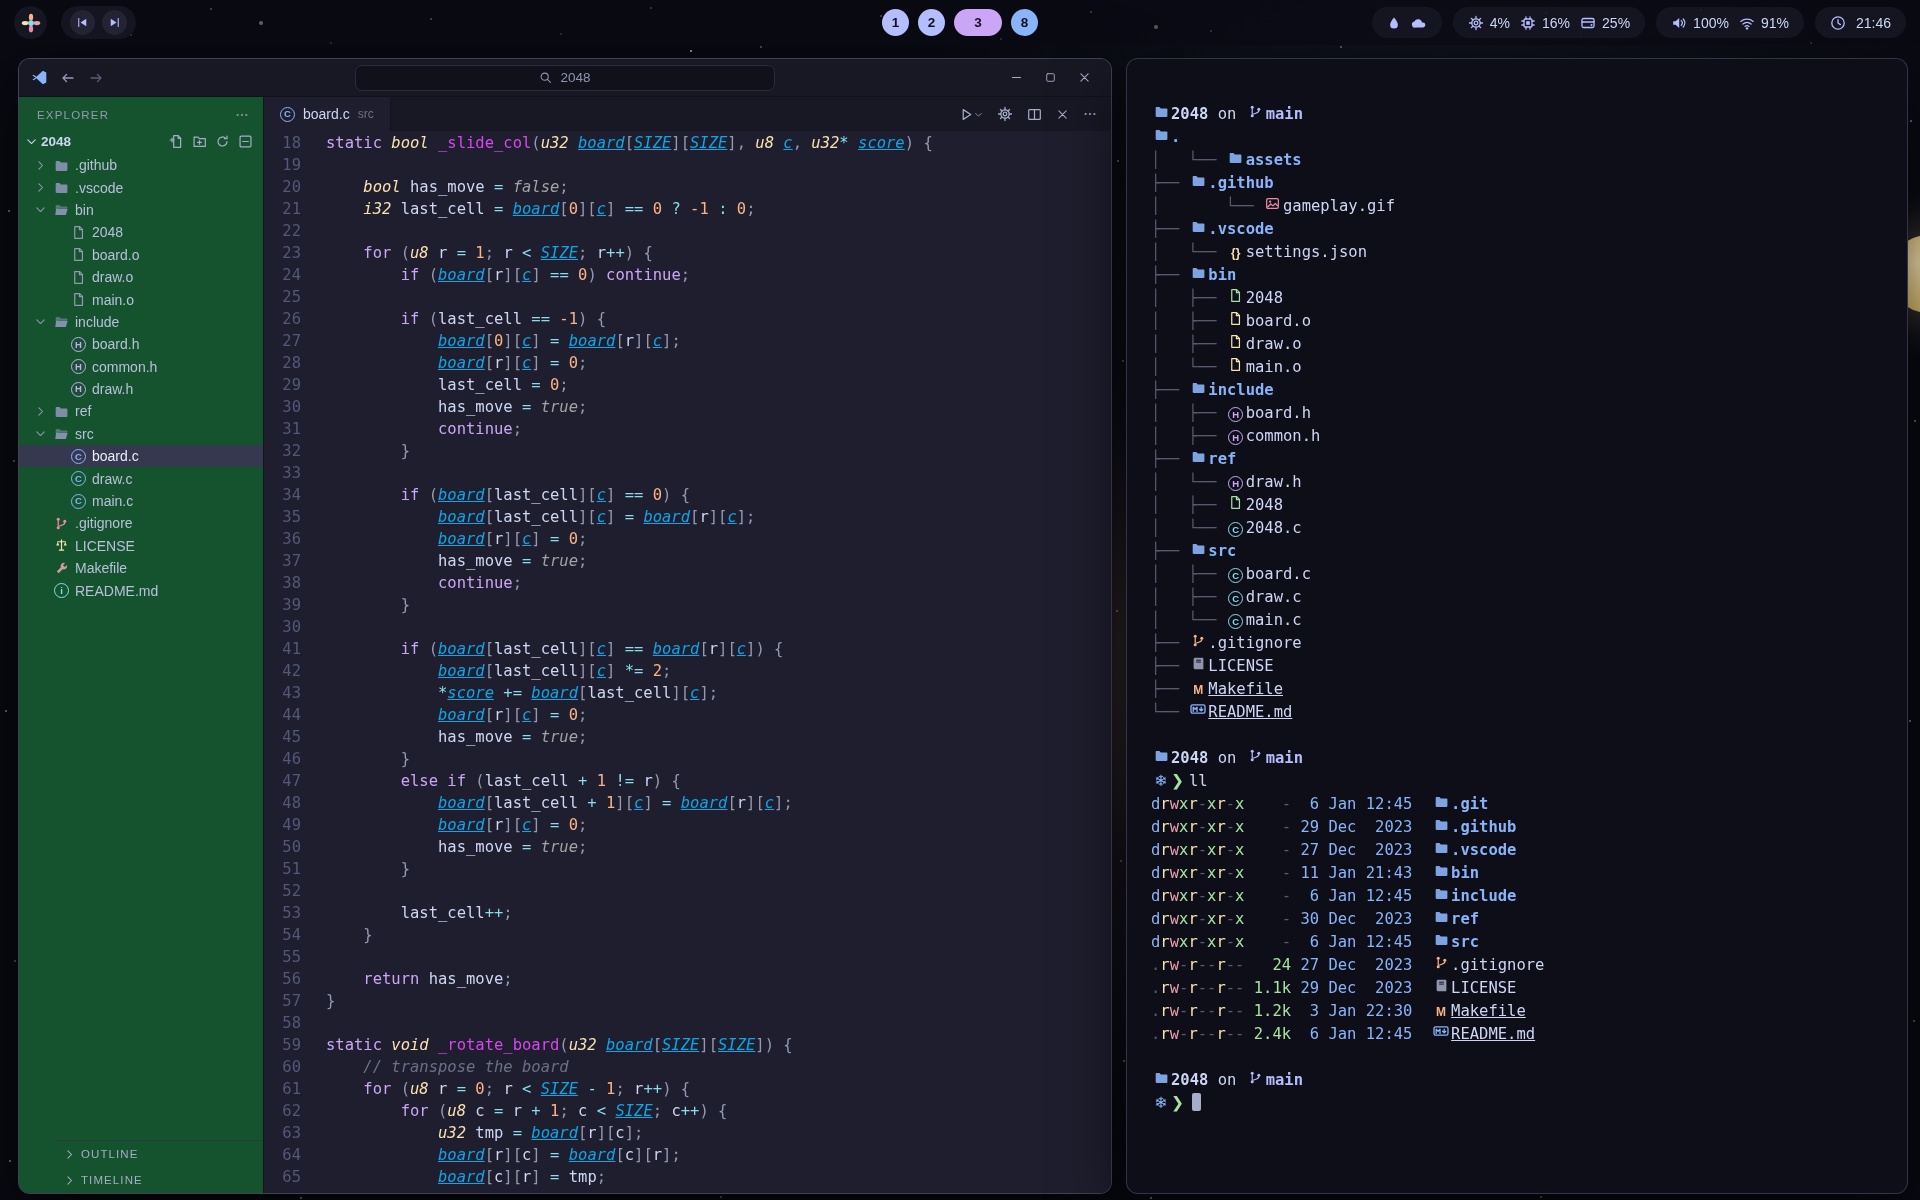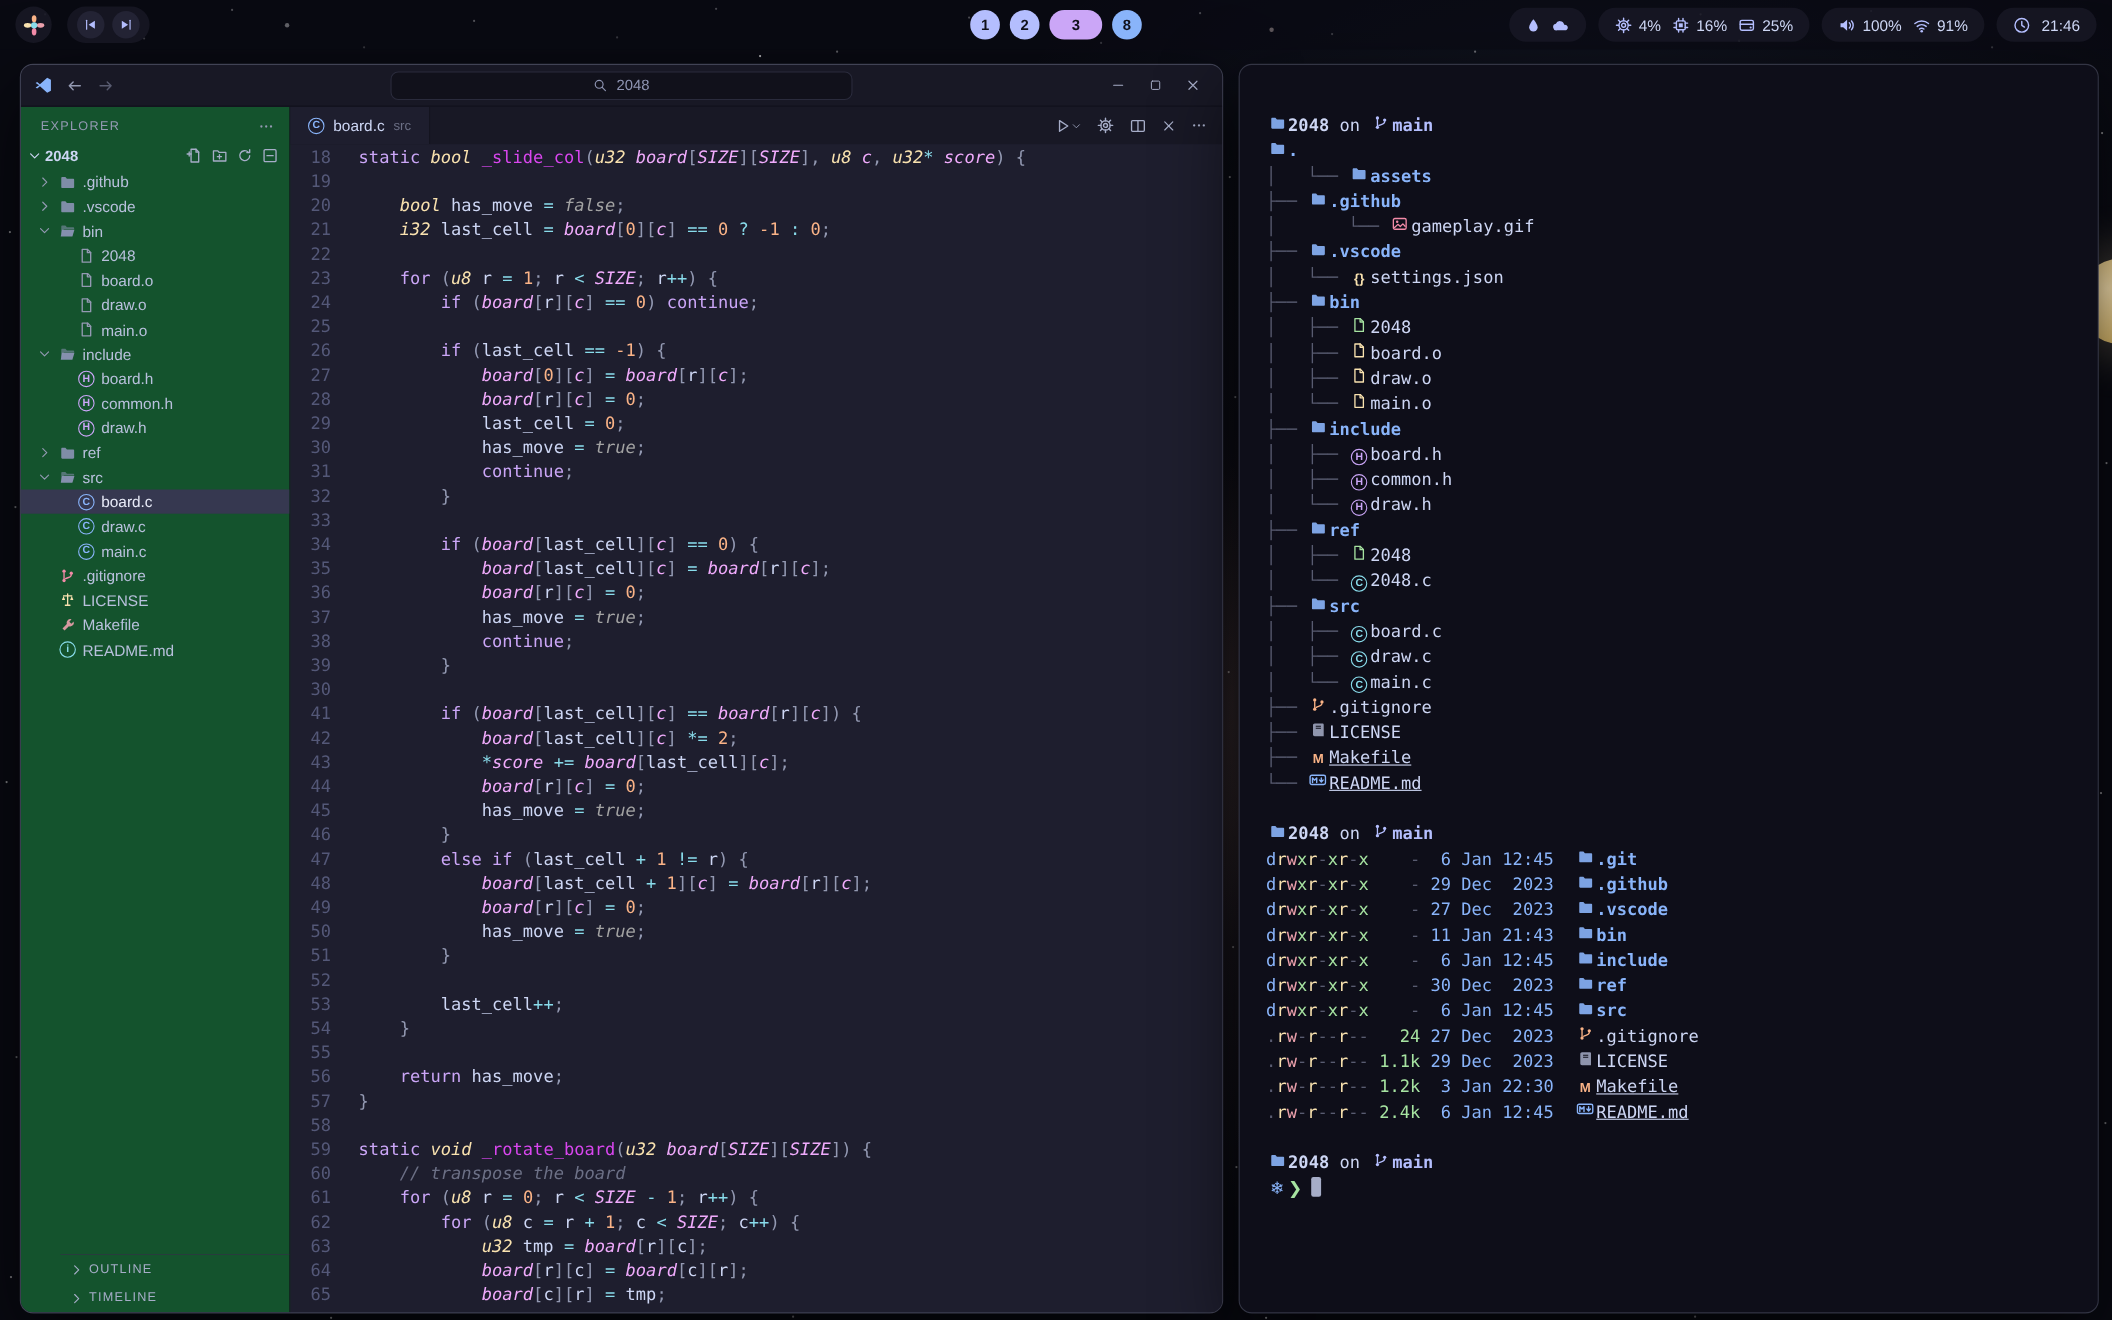--- a/index.html
+++ b/index.html
@@ -98,21 +98,21 @@
   .tab-hint{color:#6c7086;font-size:12px;}
   .tab-actions{margin-left:auto;display:flex;align-items:center;gap:14px;padding-right:14px;color:#a6adc8;}
   .cl{display:inline-flex;align-items:center;justify-content:center;width:15px;height:15px;border-radius:50%;
     border:1.3px solid currentColor;font:700 9.5px/1 "Liberation Sans",sans-serif;}
   .c-blue{color:#89b4fa;}
   .vs-code{flex:1;overflow:hidden;padding-top:1px;font:15.5px/22px "DejaVu Sans Mono",monospace;}
   .cl-row{display:flex;height:22px;white-space:pre;}
   .ln{flex:0 0 62px;text-align:right;color:#545878;padding-right:25px;user-select:none;}
   .lc{white-space:pre;}
   .tk-t{color:#cdd6f4;} .tk-kw{color:#cba6f7;} .tk-fn{color:#d946ef;}
-  .tk-ty{color:#f9e2af;font-style:italic;} .tk-pa{color:#f0abfc;font-style:italic;}
+  .tk-ty{color:#f9e2af;font-style:italic;} .tk-pa{color:#0ea5e9;font-style:italic;text-decoration:underline;}
   .tk-nu{color:#fab387;} .tk-bo{color:#a3a3a3;font-style:italic;}
   .tk-op{color:#89dceb;} .tk-pu{color:#9399b2;} .tk-cm{color:#6c7086;font-style:italic;}
   
   .terminal{position:absolute;left:1126px;top:58px;width:782px;height:1136px;z-index:5;border-radius:12px;
     background:#0e0e19;border:1px solid rgba(88,91,112,.5);box-shadow:0 24px 70px rgba(0,0,0,.65);
     padding:44px 24px 20px;overflow:hidden;font:15.5px/23px "DejaVu Sans Mono",monospace;color:#cdd6f4;}
   .t-line{height:23px;white-space:pre;}
   .t-ic{display:inline-block;width:20px;text-align:center;}
   .tp-dir{font-weight:700;color:#cdd6f4;}
   .tp-branch{font-weight:700;color:#b4befe;}
@@ -724,24 +724,24 @@
           </svg></span><span class="t-file">draw.o</span></div>
       <div class="t-line"><span class="t-pre">│   └── </span><span class="t-ic ti-object"><svg viewBox="0 0 16 16" width="15" height="15" aria-hidden="true">
             <path d="M4 1.8h5.2l3 3v9.4H4z" stroke="currentColor" fill="none" stroke-width="1.3" stroke-linecap="round" stroke-linejoin="round"></path>
             <path d="M9 1.8v3.2h3.2" stroke="currentColor" fill="none" stroke-width="1.3" stroke-linecap="round" stroke-linejoin="round"></path>
           </svg></span><span class="t-file">main.o</span></div>
       <div class="t-line"><span class="t-pre">├── </span><span class="t-ic ti-folder"><svg viewBox="0 0 16 16" width="15" height="15" aria-hidden="true">
             <path d="M1.8 4.2c0-.5.4-1 1-1h3l1.5 1.7h6c.5 0 1 .4 1 1v6.9c0 .5-.5 1-1 1H2.8c-.6 0-1-.5-1-1z" fill="currentColor" opacity=".9"></path>
           </svg></span><span class="t-dir">include</span></div>
       <div class="t-line"><span class="t-pre">│   ├── </span><span class="t-ic ti-c-header"><span class="cl">H</span></span><span class="t-file">board.h</span></div>
       <div class="t-line"><span class="t-pre">│   ├── </span><span class="t-ic ti-c-header"><span class="cl">H</span></span><span class="t-file">common.h</span></div>
+      <div class="t-line"><span class="t-pre">├── </span><span class="t-ic ti-folder"><svg viewBox="0 0 16 16" width="15" height="15" aria-hidden="true">
+            <path d="M1.8 4.2c0-.5.4-1 1-1h3l1.5 1.7h6c.5 0 1 .4 1 1v6.9c0 .5-.5 1-1 1H2.8c-.6 0-1-.5-1-1z" fill="currentColor" opacity=".9"></path>
+          </svg></span><span class="t-dir">ref</span></div>
       <div class="t-line"><span class="t-pre">│   └── </span><span class="t-ic ti-c-header"><span class="cl">H</span></span><span class="t-file">draw.h</span></div>
-      <div class="t-line"><span class="t-pre">├── </span><span class="t-ic ti-folder"><svg viewBox="0 0 16 16" width="15" height="15" aria-hidden="true">
-            <path d="M1.8 4.2c0-.5.4-1 1-1h3l1.5 1.7h6c.5 0 1 .4 1 1v6.9c0 .5-.5 1-1 1H2.8c-.6 0-1-.5-1-1z" fill="currentColor" opacity=".9"></path>
-          </svg></span><span class="t-dir">ref</span></div>
       <div class="t-line"><span class="t-pre">│   ├── </span><span class="t-ic ti-binary"><svg viewBox="0 0 16 16" width="15" height="15" aria-hidden="true">
             <path d="M4 1.8h5.2l3 3v9.4H4z" stroke="currentColor" fill="none" stroke-width="1.3" stroke-linecap="round" stroke-linejoin="round"></path>
             <path d="M9 1.8v3.2h3.2" stroke="currentColor" fill="none" stroke-width="1.3" stroke-linecap="round" stroke-linejoin="round"></path>
           </svg></span><span class="t-file">2048</span></div>
       <div class="t-line"><span class="t-pre">│   └── </span><span class="t-ic ti-c-source"><span class="cl">C</span></span><span class="t-file">2048.c</span></div>
       <div class="t-line"><span class="t-pre">├── </span><span class="t-ic ti-folder"><svg viewBox="0 0 16 16" width="15" height="15" aria-hidden="true">
             <path d="M1.8 4.2c0-.5.4-1 1-1h3l1.5 1.7h6c.5 0 1 .4 1 1v6.9c0 .5-.5 1-1 1H2.8c-.6 0-1-.5-1-1z" fill="currentColor" opacity=".9"></path>
           </svg></span><span class="t-dir">src</span></div>
       <div class="t-line"><span class="t-pre">│   ├── </span><span class="t-ic ti-c-source"><span class="cl">C</span></span><span class="t-file">board.c</span></div>
       <div class="t-line"><span class="t-pre">│   ├── </span><span class="t-ic ti-c-source"><span class="cl">C</span></span><span class="t-file">draw.c</span></div>
@@ -763,20 +763,21 @@
           </svg></span><span class="t-file t-und">README.md</span></div>
       <div class="t-line">&nbsp;</div>
       <div class="t-line"><span class="t-ic ti-folder"><svg viewBox="0 0 16 16" width="15" height="15" aria-hidden="true">
             <path d="M1.8 4.2c0-.5.4-1 1-1h3l1.5 1.7h6c.5 0 1 .4 1 1v6.9c0 .5-.5 1-1 1H2.8c-.6 0-1-.5-1-1z" fill="currentColor" opacity=".9"></path>
           </svg></span><span class="tp-dir">2048</span> on <span class="t-ic ti-git tp-branch" style="color: rgb(180, 190, 254);"><svg viewBox="0 0 16 16" width="15" height="15" aria-hidden="true">
             <circle cx="4.5" cy="3.5" r="1.6" fill="currentColor"></circle>
             <circle cx="4.5" cy="12.5" r="1.6" fill="currentColor"></circle>
             <circle cx="11.5" cy="5.5" r="1.6" fill="currentColor"></circle>
             <path d="M4.5 5.1v5.8M11.5 7.1c0 2.6-3.5 2.4-5.5 3.6" stroke="currentColor" fill="none" stroke-width="1.3" stroke-linecap="round" stroke-linejoin="round"></path>
           </svg></span><span class="tp-branch">main</span></div>
+      <div class="t-line"><span class="t-ic t-snow">❄</span><span class="t-chev">❯ </span><span class="">ll</span></div>
       <div class="t-line"><span class="t-perm"><span style="color:#89b4fa">d</span><span style="color:#f9e2af">r</span><span style="color:#eba0ac">w</span><span style="color:#a6e3a1">x</span><span style="color:#f9e2af">r</span><span style="color:#585b70">-</span><span style="color:#a6e3a1">x</span><span style="color:#f9e2af">r</span><span style="color:#585b70">-</span><span style="color:#a6e3a1">x</span></span> <span class="t-size dim">   -</span> <span class="t-date"> 6 Jan 12:45</span>  <span class="t-ic ti-folder"><svg viewBox="0 0 16 16" width="15" height="15" aria-hidden="true">
             <path d="M1.8 4.2c0-.5.4-1 1-1h3l1.5 1.7h6c.5 0 1 .4 1 1v6.9c0 .5-.5 1-1 1H2.8c-.6 0-1-.5-1-1z" fill="currentColor" opacity=".9"></path>
           </svg></span><span class="t-dir">.git</span></div>
       <div class="t-line"><span class="t-perm"><span style="color:#89b4fa">d</span><span style="color:#f9e2af">r</span><span style="color:#eba0ac">w</span><span style="color:#a6e3a1">x</span><span style="color:#f9e2af">r</span><span style="color:#585b70">-</span><span style="color:#a6e3a1">x</span><span style="color:#f9e2af">r</span><span style="color:#585b70">-</span><span style="color:#a6e3a1">x</span></span> <span class="t-size dim">   -</span> <span class="t-date">29 Dec  2023</span>  <span class="t-ic ti-folder"><svg viewBox="0 0 16 16" width="15" height="15" aria-hidden="true">
             <path d="M1.8 4.2c0-.5.4-1 1-1h3l1.5 1.7h6c.5 0 1 .4 1 1v6.9c0 .5-.5 1-1 1H2.8c-.6 0-1-.5-1-1z" fill="currentColor" opacity=".9"></path>
           </svg></span><span class="t-dir">.github</span></div>
       <div class="t-line"><span class="t-perm"><span style="color:#89b4fa">d</span><span style="color:#f9e2af">r</span><span style="color:#eba0ac">w</span><span style="color:#a6e3a1">x</span><span style="color:#f9e2af">r</span><span style="color:#585b70">-</span><span style="color:#a6e3a1">x</span><span style="color:#f9e2af">r</span><span style="color:#585b70">-</span><span style="color:#a6e3a1">x</span></span> <span class="t-size dim">   -</span> <span class="t-date">27 Dec  2023</span>  <span class="t-ic ti-folder"><svg viewBox="0 0 16 16" width="15" height="15" aria-hidden="true">
             <path d="M1.8 4.2c0-.5.4-1 1-1h3l1.5 1.7h6c.5 0 1 .4 1 1v6.9c0 .5-.5 1-1 1H2.8c-.6 0-1-.5-1-1z" fill="currentColor" opacity=".9"></path>
           </svg></span><span class="t-dir">.vscode</span></div>
       <div class="t-line"><span class="t-perm"><span style="color:#89b4fa">d</span><span style="color:#f9e2af">r</span><span style="color:#eba0ac">w</span><span style="color:#a6e3a1">x</span><span style="color:#f9e2af">r</span><span style="color:#585b70">-</span><span style="color:#a6e3a1">x</span><span style="color:#f9e2af">r</span><span style="color:#585b70">-</span><span style="color:#a6e3a1">x</span></span> <span class="t-size dim">   -</span> <span class="t-date">11 Jan 21:43</span>  <span class="t-ic ti-folder"><svg viewBox="0 0 16 16" width="15" height="15" aria-hidden="true">

